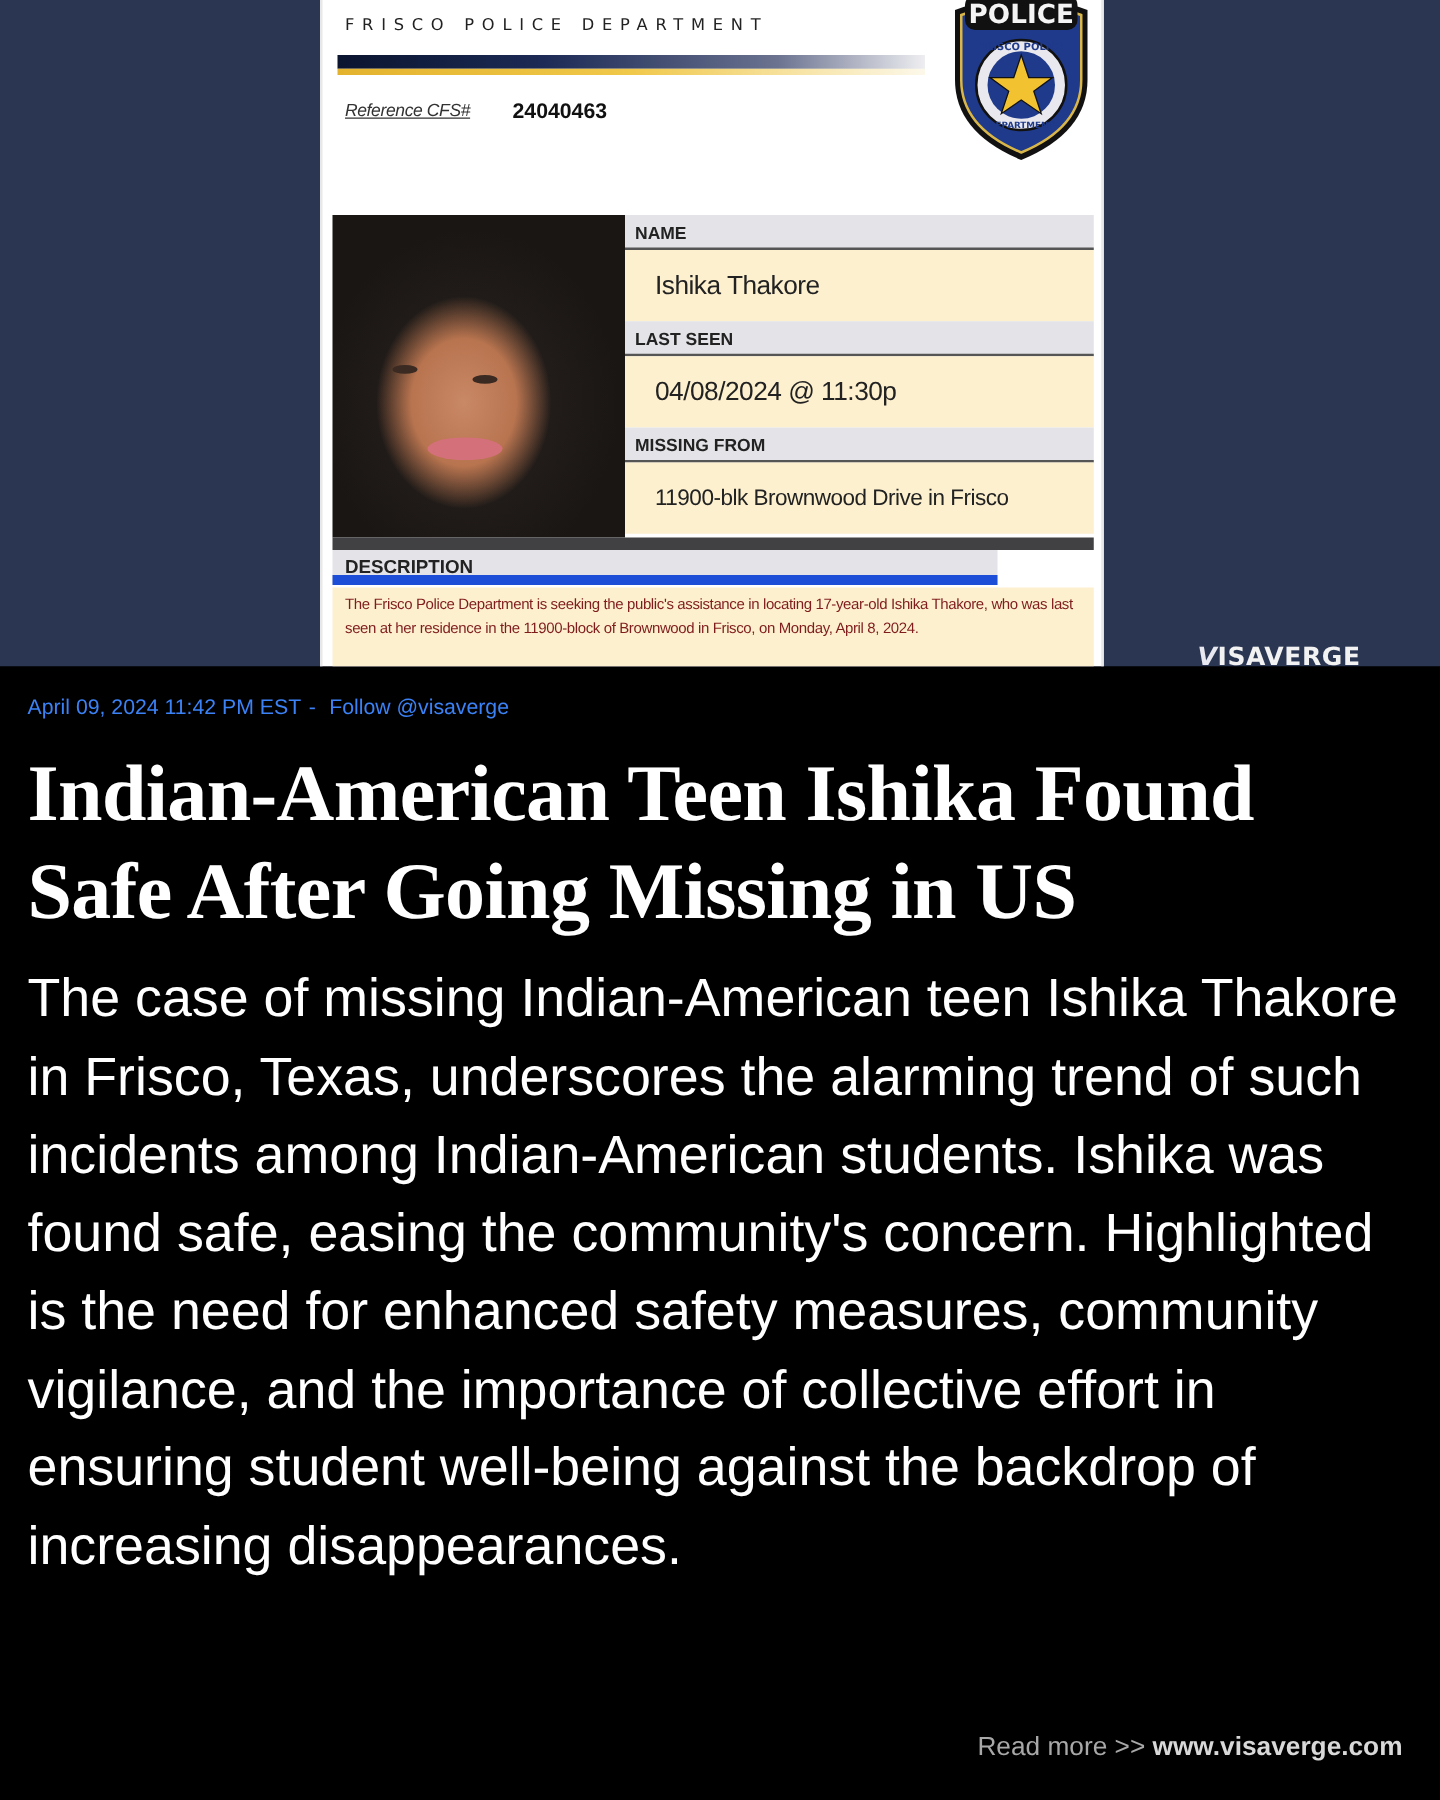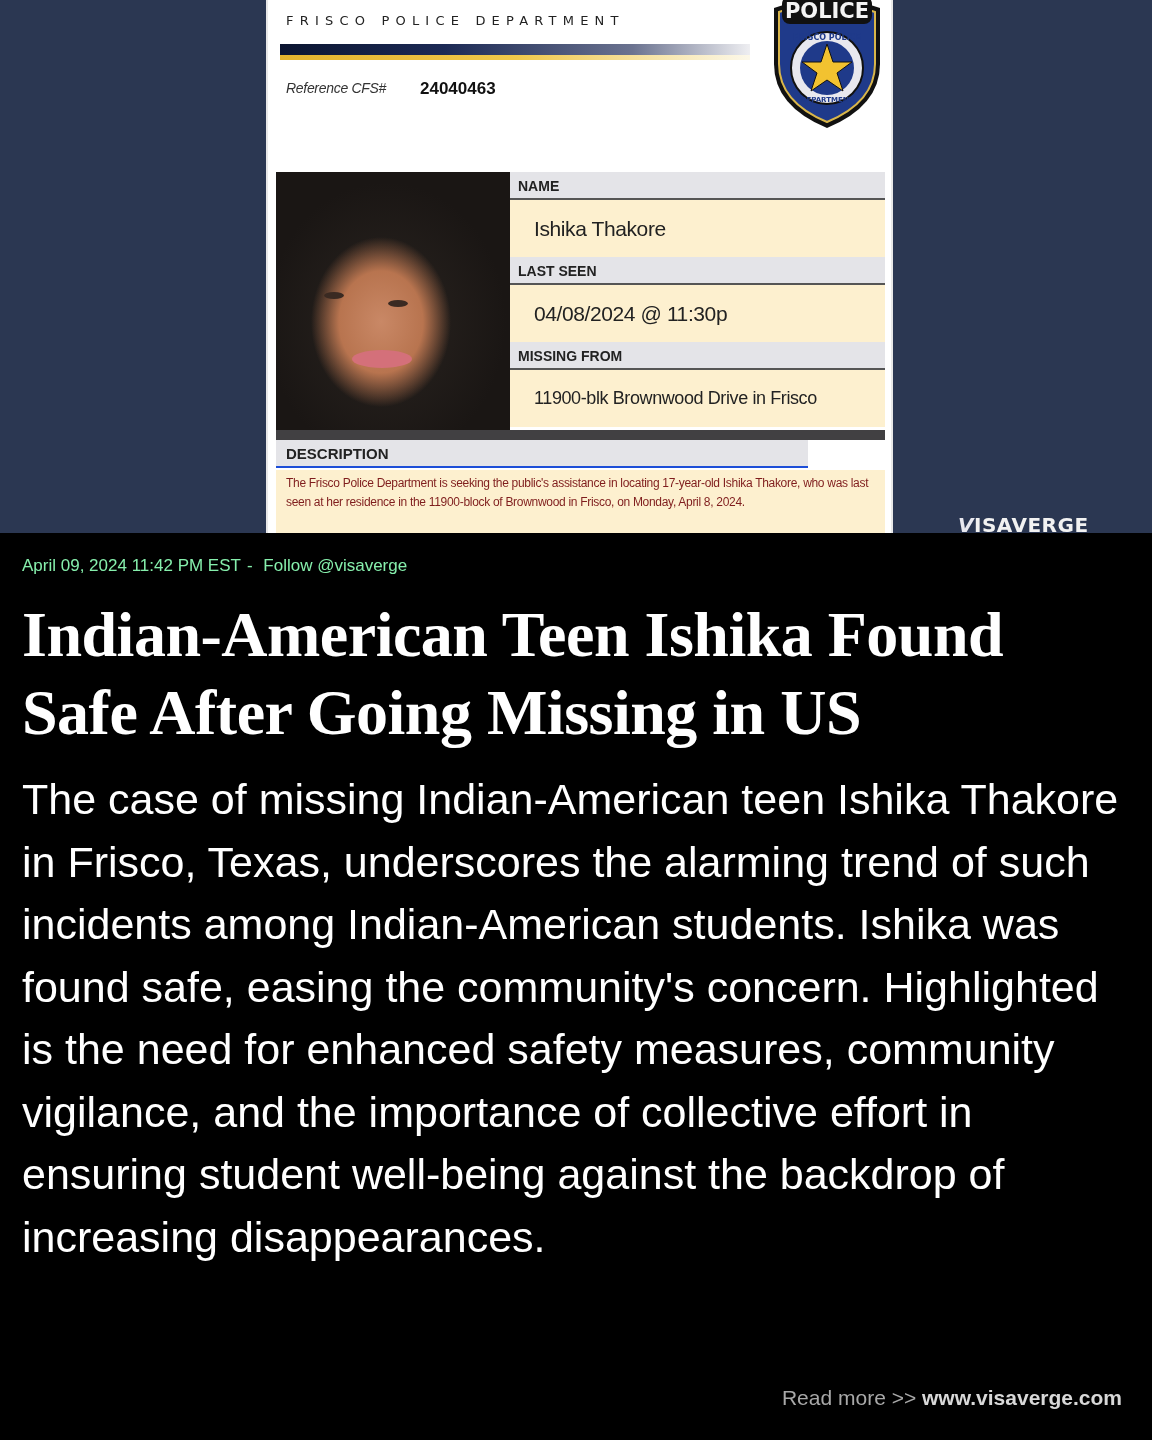--- a/index.html
+++ b/index.html
@@ -5,21 +5,21 @@
   * { margin: 0; padding: 0; box-sizing: border-box; }
   html, body { width: 1152px; height: 1440px; overflow: hidden; background: #000; }
   body { position: relative; font-family: "Liberation Sans", sans-serif; }
 
   
   .hero {
     position: absolute; left: 0; top: 0; width: 1152px; height: 533px;
     background: #2b3752;
   }
   .poster {
-    position: absolute; left: 266px; top: 0; width: 627px; height: 533px;
+    position: absolute; left: 256px; top: 0; width: 627px; height: 533px;
     background: #ffffff; overflow: hidden;
     border-left: 2px solid #e8e8e8; border-right: 2px solid #e8e8e8;
   }
   .dept-name {
     position: absolute; left: 18px; top: 13px;
     font-family: "DejaVu Sans", sans-serif; font-size: 13px; letter-spacing: 6.2px;
     color: #222; font-weight: normal;
   }
   .stripe {
     position: absolute; left: 12px; top: 44px; width: 470px; height: 18px;
@@ -27,21 +27,21 @@
   .stripe .navy {
     position: absolute; left: 0; top: 0; width: 100%; height: 11px;
     background: linear-gradient(90deg, #0b1530 0%, #1c2a55 35%, #6b7390 75%, rgba(200,200,210,0.3) 100%);
   }
   .stripe .gold {
     position: absolute; left: 0; top: 11px; width: 100%; height: 5px;
     background: linear-gradient(90deg, #e3b32e 0%, #f0c84a 50%, rgba(240,220,150,0.2) 100%);
   }
   .ref-label {
     position: absolute; left: 18px; top: 80px; font-size: 14px; font-style: italic;
-    color: #333; letter-spacing: -0.3px;
+    color: #333; letter-spacing: -0.3px; text-decoration: underline;
   }
   .ref-value {
     position: absolute; left: 152px; top: 79px; font-size: 17px; font-weight: bold; color: #111;
   }
   .critical-bar {
     position: absolute; left: 8px; top: 104px; width: 609px; height: 68px; background: #414042;
   }
   .critical-text {
     position: absolute; left: 12px; top: 8px;
     font-family: "DejaVu Sans", sans-serif; font-weight: bold; font-size: 44px;
@@ -69,37 +69,37 @@
     padding-left: 8px; font-size: 14px; font-weight: bold; color: #222; line-height: 28px;
   }
   .info .value {
     height: 57px; background: #fdf0cf; padding-left: 24px;
     font-size: 21px; color: #222; line-height: 57px; letter-spacing: -0.4px;
   }
   .info .value.addr { font-size: 18px; }
   .sep-bar { position: absolute; left: 8px; top: 430px; width: 609px; height: 10px; background: #414042; }
   .desc-label {
     position: absolute; left: 8px; top: 440px; width: 532px; height: 28px;
-    background: #e4e4e8; border-bottom: 2px solid #1d4ed8;
+    background: #e4e4e8; border-bottom: 8px solid #1d4ed8;
     padding-left: 10px; font-size: 15px; font-weight: bold; color: #222; line-height: 28px;
   }
   .desc-text {
     position: absolute; left: 8px; top: 470px; width: 609px; height: 70px;
     background: #fdf0cf; padding: 4px 10px; font-size: 12px; line-height: 19px; color: #7f1d1d;
     letter-spacing: -0.3px;
   }
   .brand {
     position: absolute; left: 958px; top: 513px; font-family: "DejaVu Sans", sans-serif;
     font-weight: bold; font-size: 20px; color: #f2f2f2; letter-spacing: 0.5px;
   }
   .brand .v { color: #e8e8f0; font-style: italic; }
 
   
   .meta {
-    position: absolute; left: 22px; top: 556px; font-size: 17px; color: #86efac;
+    position: absolute; left: 22px; top: 556px; font-size: 17px; color: #3b82f6;
   }
   .meta span { margin-right: 6px; }
   .headline {
     position: absolute; left: 22px; top: 596px; width: 1110px;
     font-family: "Liberation Serif", serif; font-weight: bold; font-size: 64px;
     line-height: 78px; color: #ffffff; letter-spacing: -0.5px;
   }
   .summary {
     position: absolute; left: 22px; top: 768px; width: 1110px;
     font-family: Liberation Sans, sans-serif; font-size: 43px;

